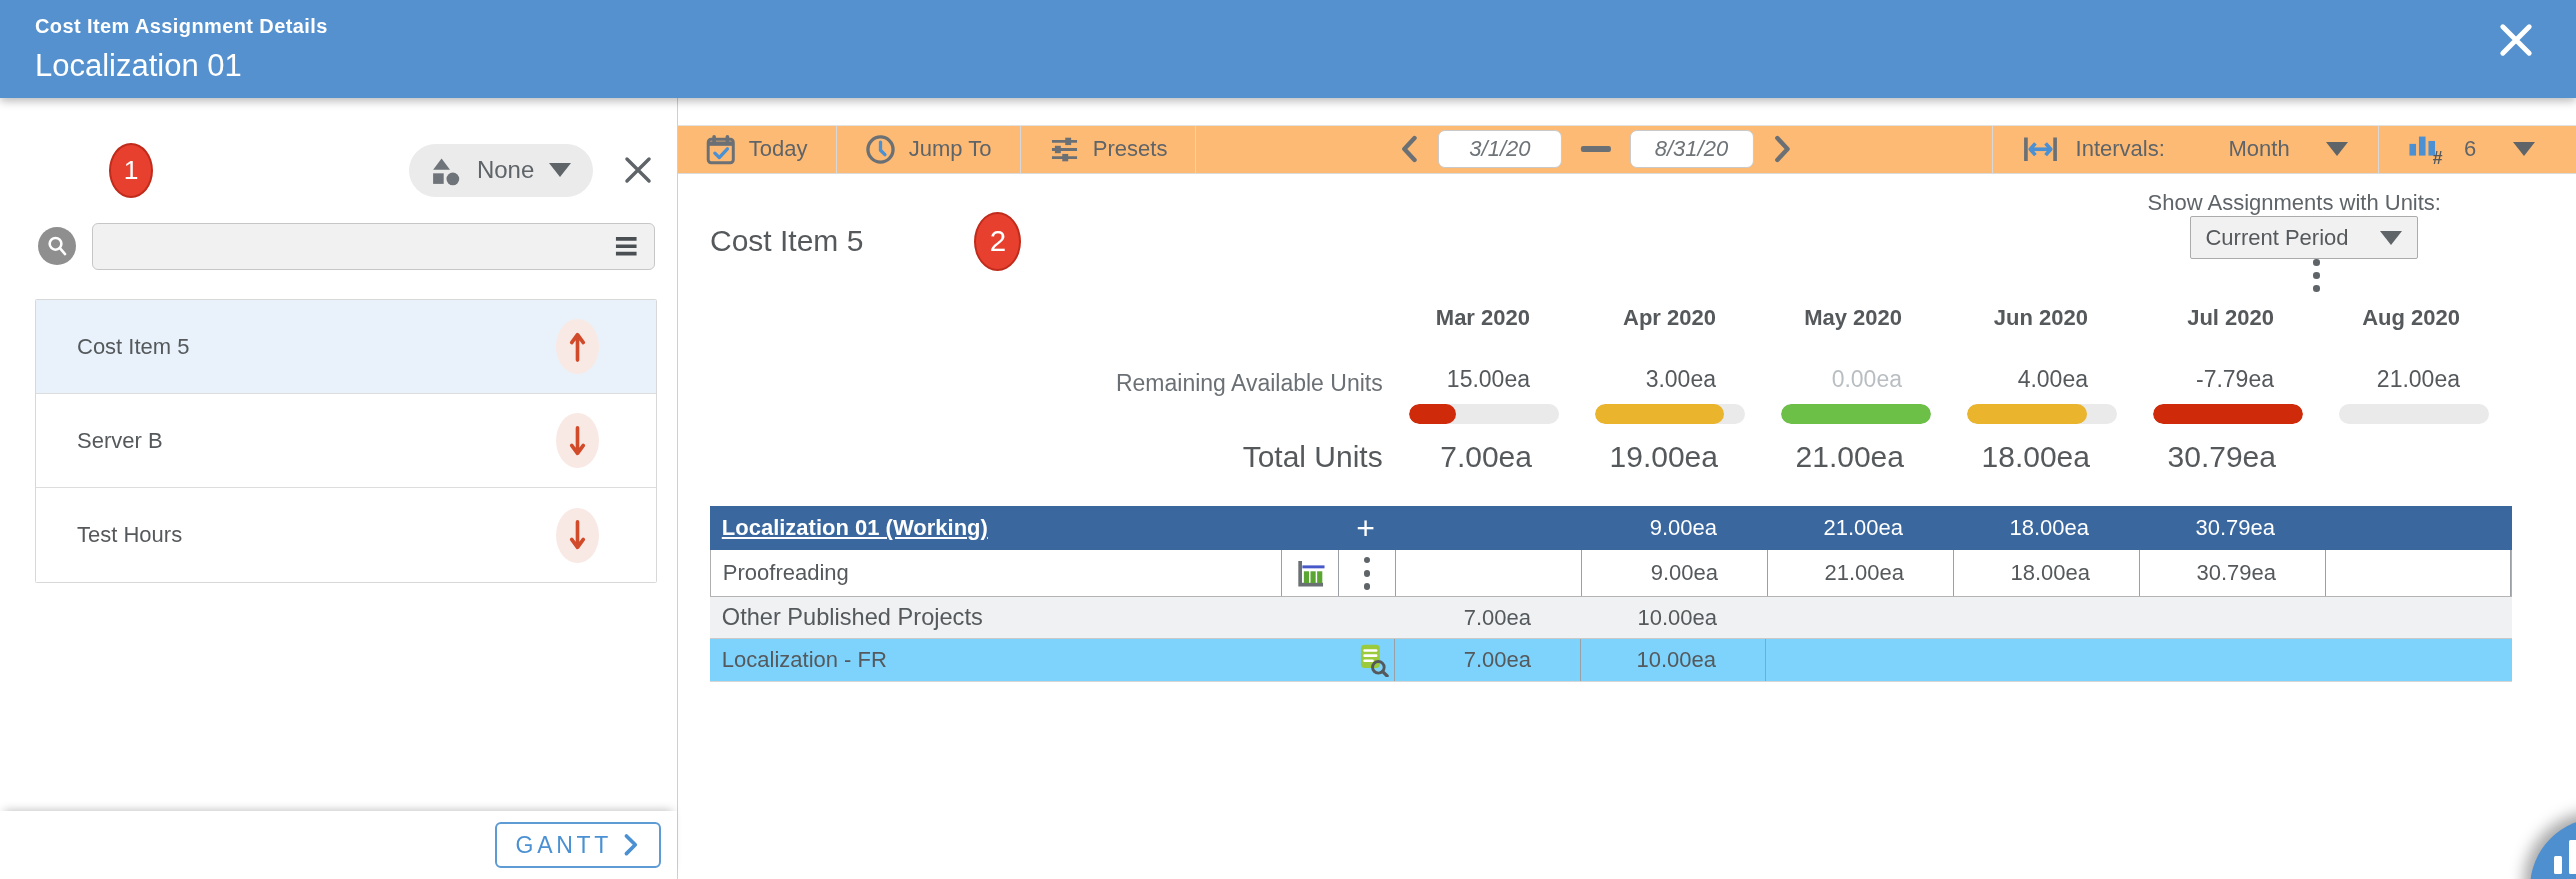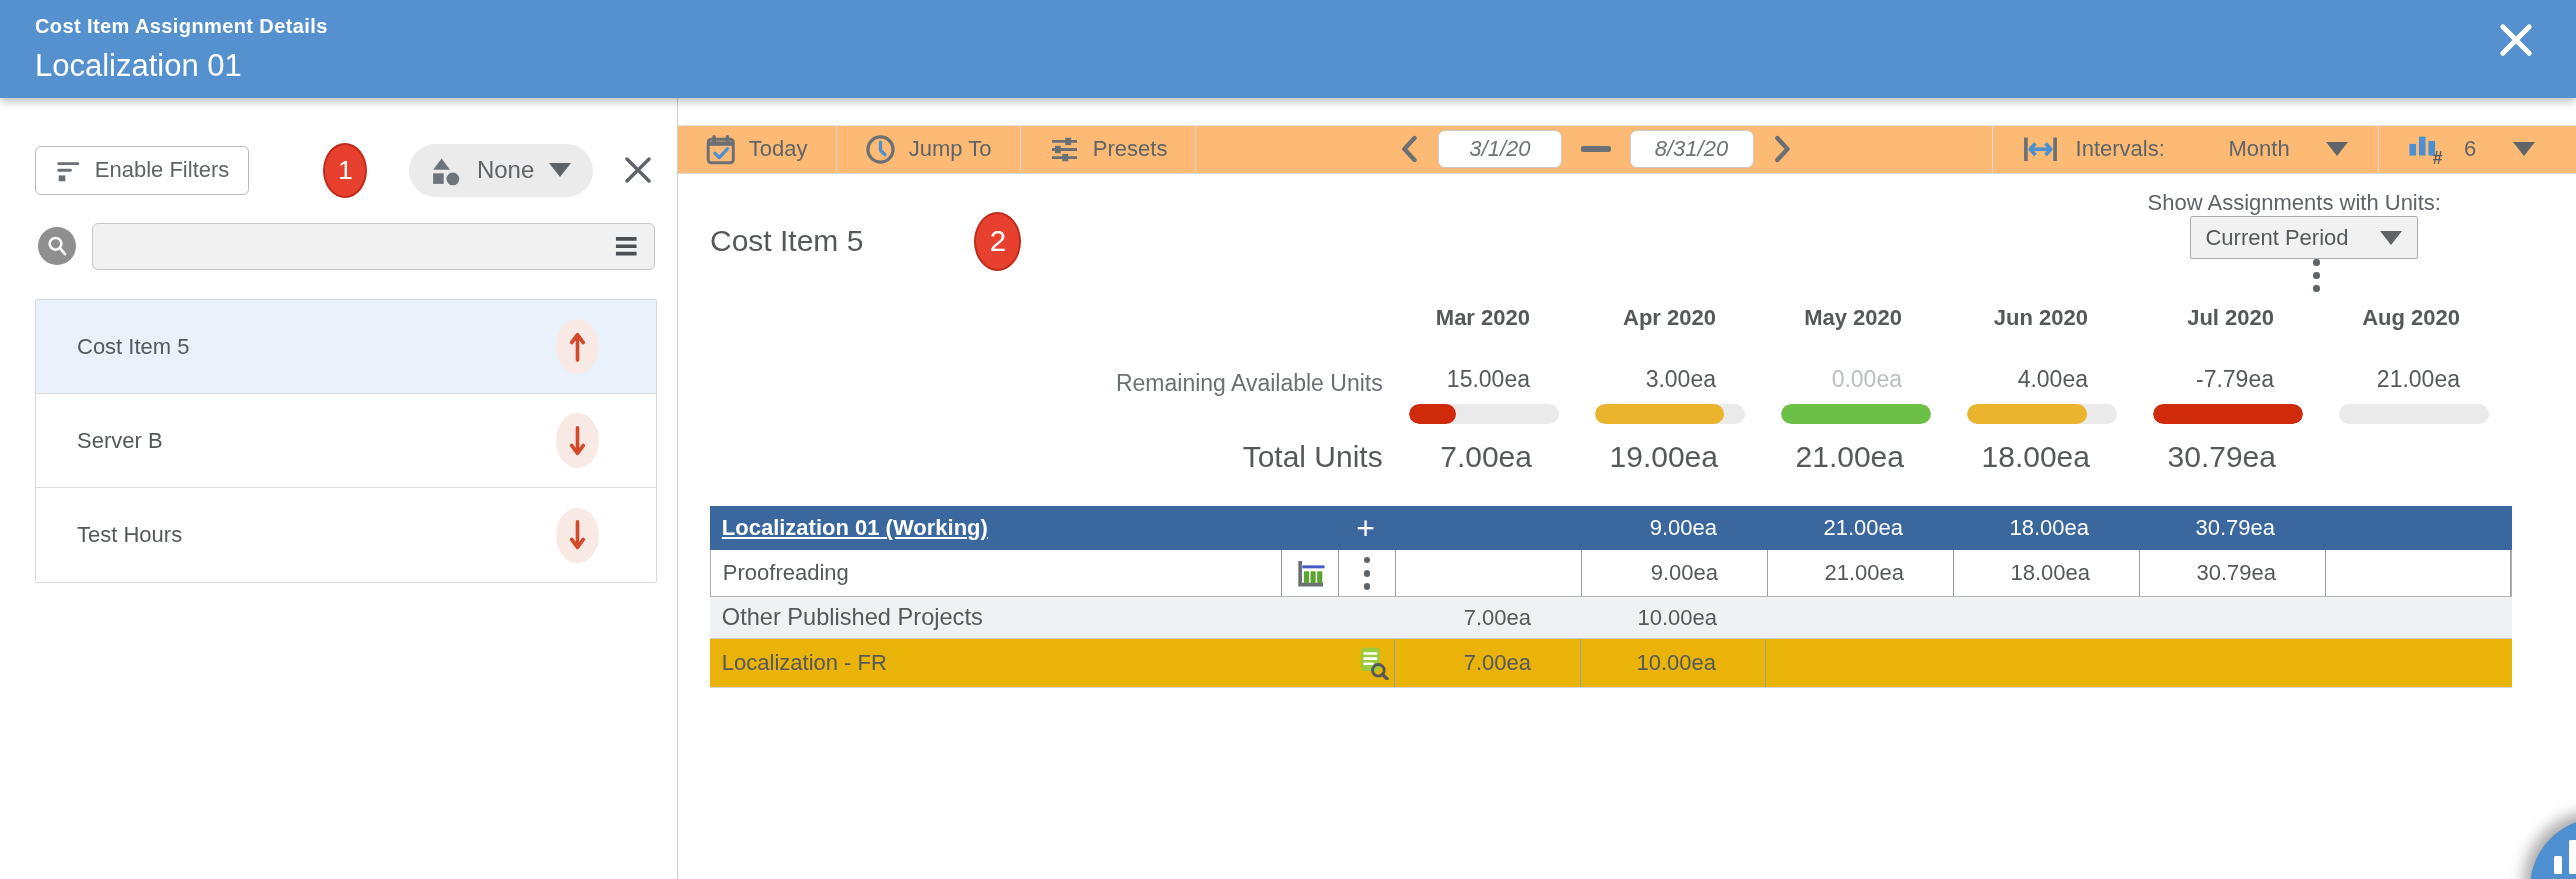--- a/index.html
+++ b/index.html
@@ -112,21 +112,21 @@
 
   .row-assign { height:46px; background:#fff; border-left:0.7px solid #AFAFAF; border-right:0.7px solid #AFAFAF; }
   .row-assign > div { height:100%; display:flex; align-items:center; }
   .row-assign .rname { font-size:22px; color:#55595C; padding-left:11.8px; }
   .icon-cell { justify-content:center; border-left:0.7px solid #9AA0A5; cursor:pointer; }
   .row-assign .mcell { justify-content:flex-end; padding-right:49px; font-size:22px; border-left:0.7px solid #9AA0A5; }
 
   .row-group { height:43px; background:#EFF1F2; border-top:0.7px solid #B4B4B4; border-bottom:0.7px solid #C9C9C9; }
   .row-group .gname { grid-column:1 / span 3; font-size:23.6px; color:#55595C; padding-left:11.8px; }
 
-  .row-pub { height:49px; background:#eab308; border-bottom:0.7px solid #D6D6D6; }
+  .row-pub { height:43px; background:#7dd3fc; border-bottom:0.7px solid #D6D6D6; }
   .row-pub > div { height:100%; display:flex; align-items:center; }
   .row-pub .rname { grid-column:1 / span 2; font-size:22px; color:#55595C; padding-left:11.8px; }
   .row-pub .picon { justify-content:flex-end; padding-right:4.4px; }
   .row-pub .mcell { justify-content:flex-end; padding-right:49px; font-size:22px; }
   .row-pub .b-l { border-left:0.7px solid #9AA0A5; }
   .row-pub .b-r { border-right:0.7px solid #9AA0A5; }
 
   
   .fab { position:fixed; right:-94px; bottom:-79px; width:140px; height:140px; border-radius:50%;
          background:#4E8FD0; box-shadow:-5.9px -5.9px 14.7px rgba(0,0,0,.35); cursor:pointer; z-index:30; }
@@ -145,27 +145,20 @@
   <svg class="hclose" viewBox="0 0 40 40">
     <path d="M8 8 L32 32 M32 8 L8 32" stroke="#fff" stroke-width="4.5" stroke-linecap="round" fill="none"></path>
   </svg>
 </div>
 
 <div class="content">
 
   <div class="left-panel">
 
     <div class="filters-row">
-      <button class="btn-outline">
-        <svg width="26.5" height="26.5" viewBox="0 0 36 36">
-          <path d="M5 9 H31 M5 18 H21" stroke="#6B7075" stroke-width="4" stroke-linecap="round" fill="none"></path>
-          <rect x="5" y="25" width="9" height="8" fill="#6B7075"></rect>
-        </svg>
-        <span>Enable Filters</span>
-      </button>
 
       <div class="red-badge badge1">1</div>
 
       <div class="pill">
         <svg width="31" height="31" viewBox="0 0 44 44">
           <polygon points="15,5 27,21 3,21" fill="#6E7479"></polygon>
           <rect x="3" y="26" width="15" height="15" fill="#6E7479"></rect>
           <circle cx="31" cy="34" r="9" fill="#6E7479"></circle>
         </svg>
         <span>None</span>
@@ -212,20 +205,28 @@
       <div class="list-item">
         <span>Test Hours</span>
         <span class="arrow-chip">
           <svg width="19" height="32" viewBox="0 0 26 44">
             <path d="M13 4 V36 M5 28 L13 39 L21 28" stroke="#D14A2A" stroke-width="5" fill="none" stroke-linecap="round" stroke-linejoin="round"></path>
           </svg>
         </span>
       </div>
     </div>
 
+    <div class="panel-footer">
+      <button class="gantt-btn">
+        <span>GANTT</span>
+        <svg width="17.7" height="23.6" viewBox="0 0 24 32">
+          <path d="M6 4 L18 16 L6 28" stroke="#4A90D2" stroke-width="5" fill="none" stroke-linecap="round" stroke-linejoin="round"></path>
+        </svg>
+      </button>
+    </div>
   </div>
 
   <div class="right-panel">
 
     <div class="toolbar">
       <div class="tb-btn">
         <svg width="29.5" height="31" viewBox="0 0 40 42">
           <rect x="3" y="7" width="34" height="32" rx="4" fill="none" stroke="#6B7075" stroke-width="4"></rect>
           <path d="M3 13 H37" stroke="#6B7075" stroke-width="6"></path>
           <path d="M11 4 V10 M29 4 V10" stroke="#6B7075" stroke-width="5" stroke-linecap="round"></path>

